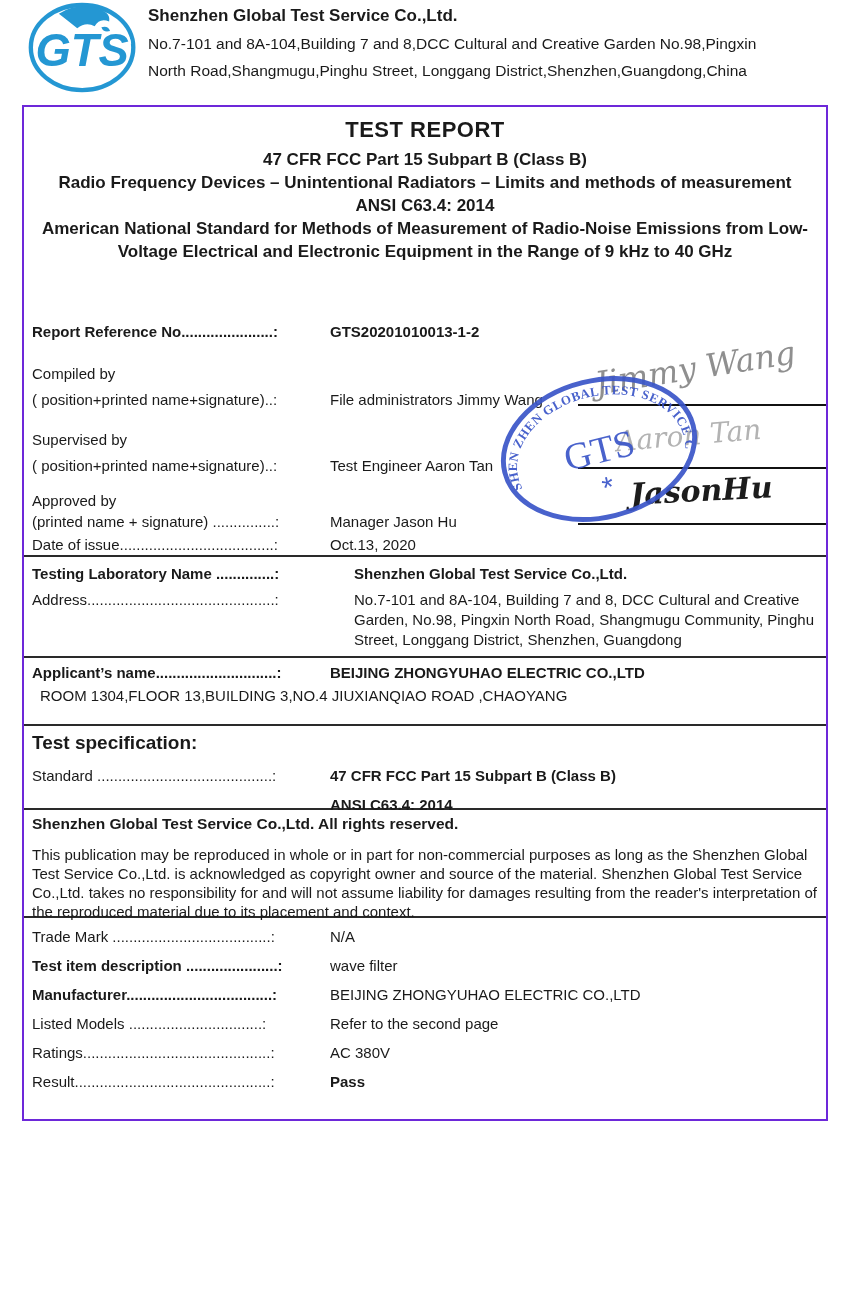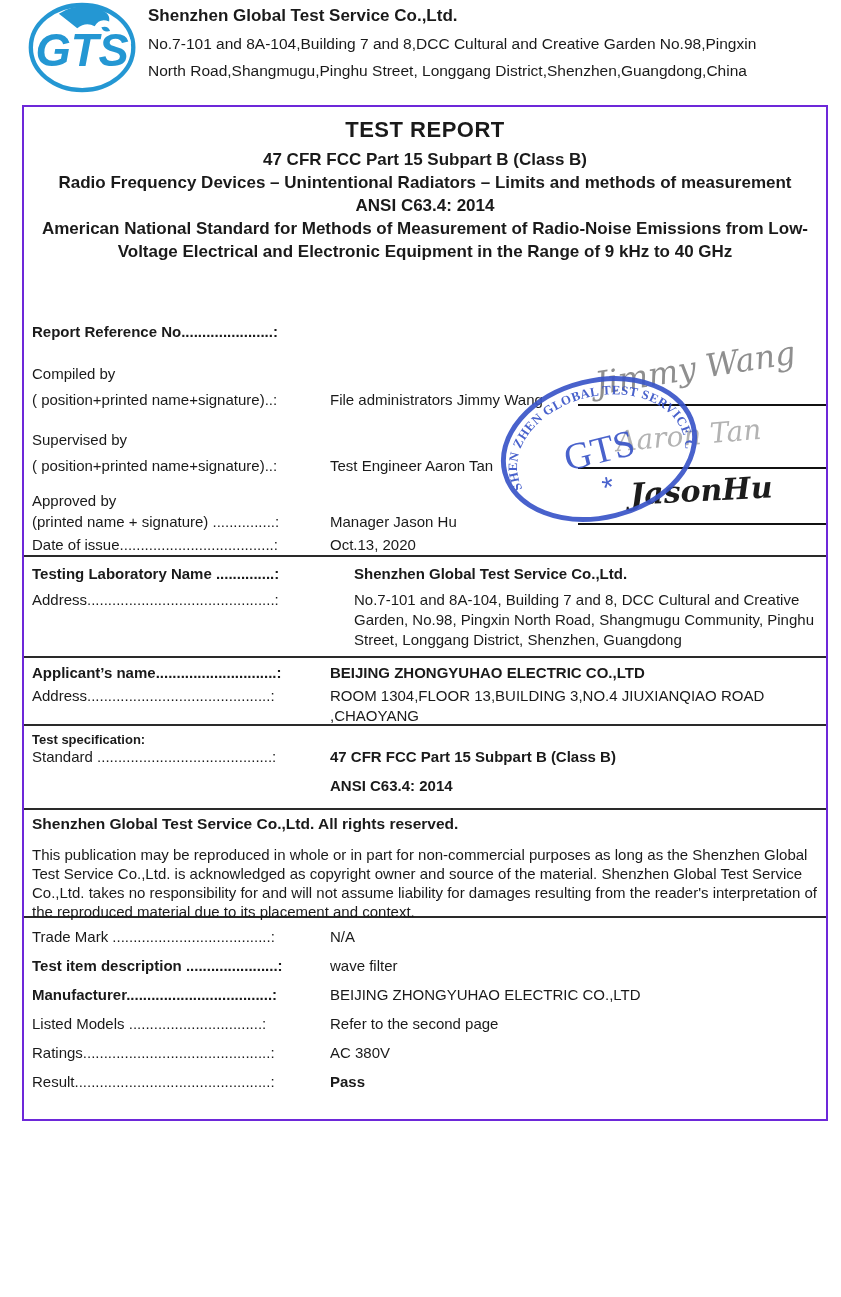--- a/index.html
+++ b/index.html
@@ -42,21 +42,21 @@
   .lbl2-tight .l1 { margin-bottom:1px; }
   .row-date { height:26px; align-items:center; }
   
   .sec-lab { height:101px; padding-top:7px; }
   .sec-lab .row { margin-bottom:6px;gap:24px; }
   
   .sec-app { height:68px; padding-top:5px; }
   .sec-app .row { margin-bottom:3px; }
   
   .sec-spec { height:84px; padding-top:6px; }
-  .spec-head { font-size:13px; font-weight:bold; margin-bottom:0; }
+  .spec-head { font-size:19px; font-weight:bold; margin-bottom:12px; }
   .spec-val2 { margin-top:9px; }
   
   .sec-copy { height:108px; padding-top:5px; }
   .copy-title { font-size:15.5px; font-weight:bold; margin-bottom:12px; }
   .copy-body { font-size:15px; line-height:19px; }
   
   .sec-items { padding-top:4px; }
   .sec-items .row { padding:4.5px 0; }
   
   .overlay { position:absolute; left:0; top:0; width:806px; height:1016px; pointer-events:none; }
@@ -93,20 +93,21 @@
     <div class="doc-title">TEST REPORT</div>
     <div class="doc-sub">47 CFR FCC Part 15 Subpart B (Class B)</div>
     <div class="doc-sub">Radio Frequency Devices – Unintentional Radiators – Limits and methods of measurement</div>
     <div class="doc-sub">ANSI C63.4: 2014</div>
     <div class="doc-sub">American National Standard for Methods of Measurement of Radio-Noise Emissions from Low-Voltage Electrical and Electronic Equipment in the Range of 9 kHz to 40 GHz</div>
   </div>
 
   <div class="sec sec-sign" style="border-top:none;">
     <div class="row row-ref">
       <div class="lbl b">Report Reference No......................:</div>
+      <div class="val b">GTS20201010013-1-2</div>
     </div>
     <div class="row row-2line row-compiled">
       <div class="lbl lbl2">
         <div class="l1">Compiled by</div>
         <div class="l2">( position+printed name+signature)..:</div>
       </div>
       <div class="val">File administrators Jimmy Wang</div>
     </div>
     <div class="row row-2line row-supervised">
       <div class="lbl lbl2">
@@ -138,21 +139,20 @@
       <div class="val">No.7-101 and 8A-104, Building 7 and 8, DCC Cultural and Creative Garden, No.98, Pingxin North Road, Shangmugu Community, Pinghu Street, Longgang District, Shenzhen, Guangdong</div>
     </div>
   </div>
 
   <div class="sec sec-app">
     <div class="row">
       <div class="lbl b">Applicant’s name.............................:</div>
       <div class="val b">BEIJING ZHONGYUHAO ELECTRIC CO.,LTD</div>
     </div>
     <div class="row">
-      <div class="lbl">Address............................................:</div>
       <div class="val">ROOM 1304,FLOOR 13,BUILDING 3,NO.4 JIUXIANQIAO ROAD ,CHAOYANG</div>
     </div>
   </div>
 
   <div class="sec sec-spec">
     <div class="spec-head">Test specification:</div>
     <div class="row">
       <div class="lbl">Standard ..........................................:</div>
       <div class="val b">
         <div>47 CFR FCC Part 15 Subpart B (Class B)</div>

